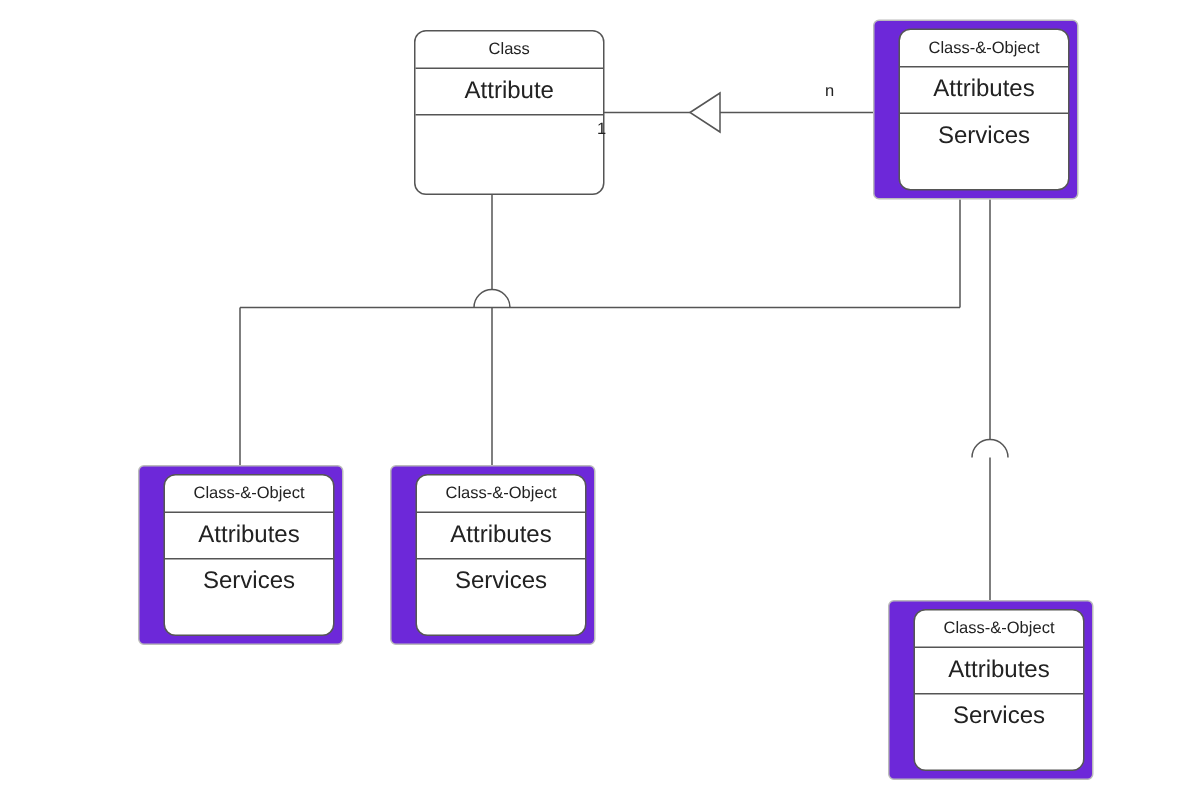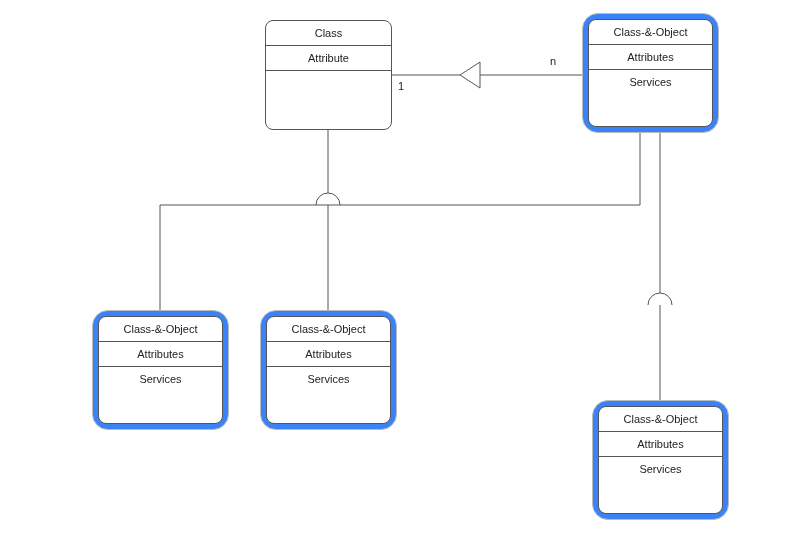--- a/index.html
+++ b/index.html
@@ -24,40 +24,41 @@
     width: 800px;
     height: 539px;
     pointer-events: none;
   }
   .block {
     position: absolute;
     border: 1px solid #555;
     border-radius: 8px;
     background: #fff;
     box-sizing: border-box;
+    margin-left: 11px;
   }
   .block .title,
   .block .attr,
   .block .serv {
     text-align: center;
-    font-size: 11px;
+    font-size: 16px;
     padding: 6px 4px;
     color: #222;
   }
   .block .title { font-size: 11px; }
   .block hr {
     border: none;
     border-top: 1px solid #555;
     margin: 0;
   }
   .outer {
     position: absolute;
     border: 1px solid #bbb;
-    border-radius: 16px;
-    background: #3b82f6;
+    border-radius: 4px;
+    background: #6d28d9;
     box-sizing: border-box;
   }
   .outer .block {
     position: absolute;
     left: 5px;
     top: 5px;
     right: 5px;
     bottom: 5px;
   }
   .mlabel {

